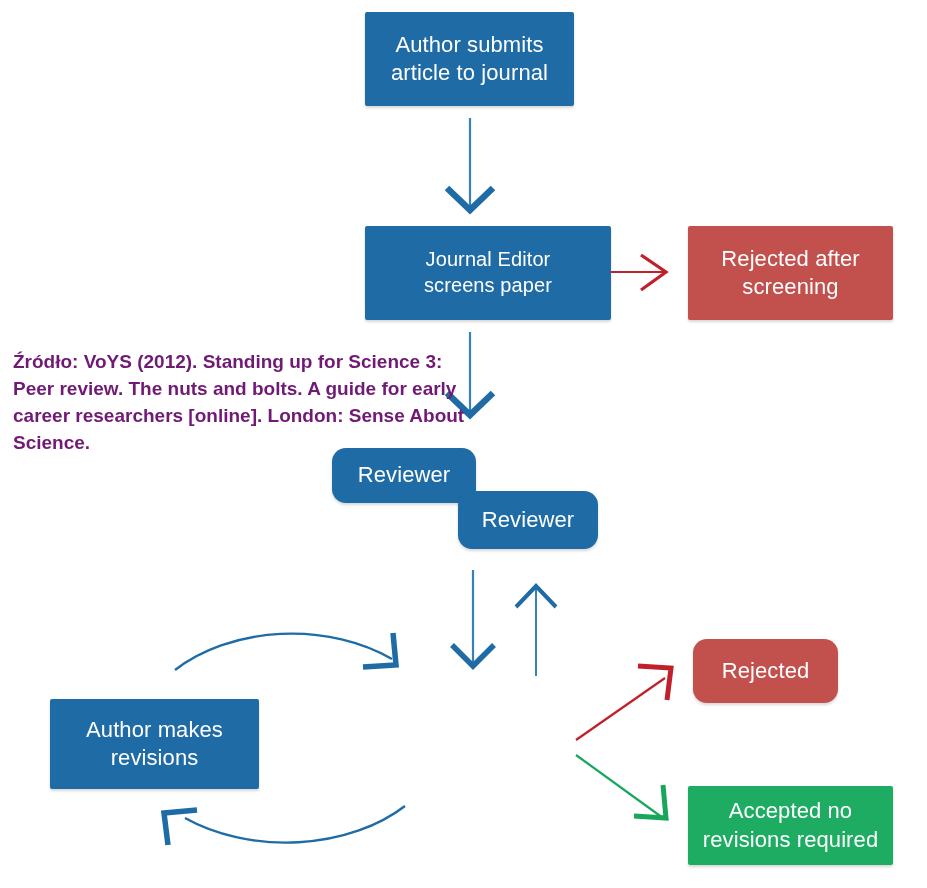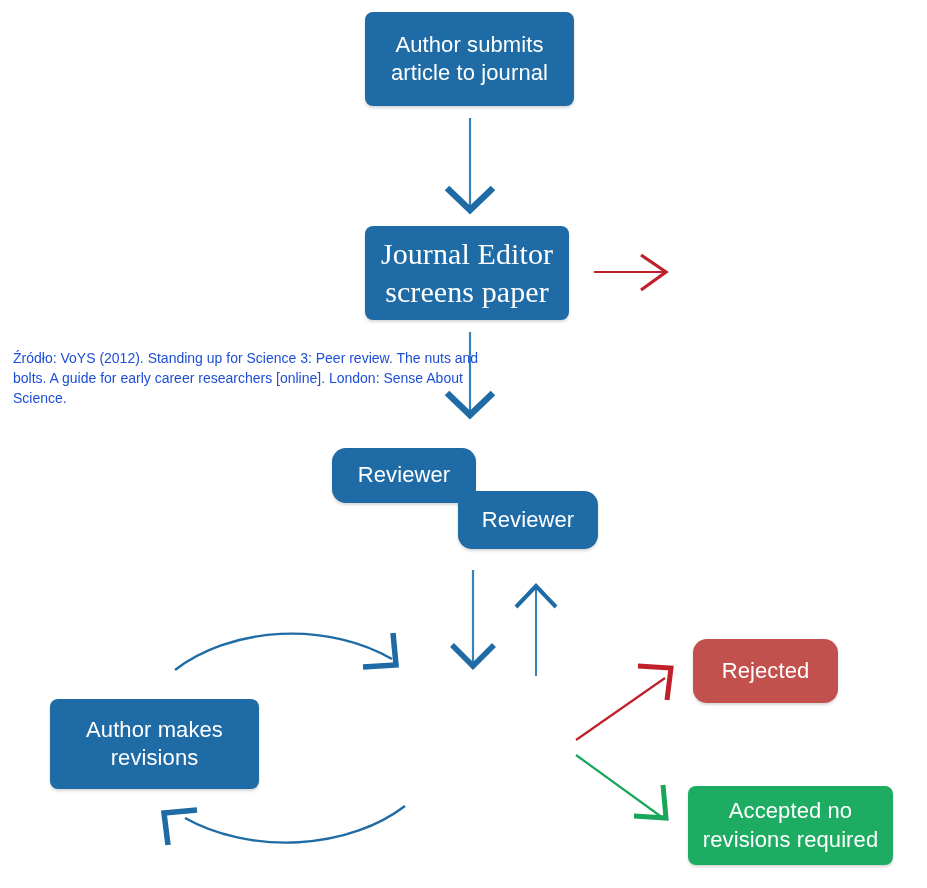--- a/index.html
+++ b/index.html
@@ -24,54 +24,55 @@
     pointer-events: none;
   }
   .node {
     position: absolute;
     box-sizing: border-box;
     display: flex;
     align-items: center;
     justify-content: center;
     text-align: center;
     color: #ffffff;
-    border-radius: 8px;
+    border-radius: 2px;
     line-height: 1.28;
     letter-spacing: 0.1px;
     padding: 4px 10px;
     box-shadow: 0 2px 3px rgba(0,0,0,0.16);
   }
   .node-label {
     display: block;
     white-space: pre-line;
   }
   .blue   { background: #1F6BA5; }
   .red    { background: #C2504C; }
   .green  { background: #1EAC63; }
 
   
   #node-submit    { left: 365px; top: 12px;  width: 209px; height: 94px;  font-size: 22px; }
-  #node-screen    { left: 365px; top: 226px; width: 204px; height: 94px;  font-size: 30px; font-family: Liberation Serif, serif; }
+  #node-screen    { left: 365px; top: 226px; width: 246px; height: 94px;  font-size: 20px; }
   #node-rejscreen { left: 688px; top: 226px; width: 205px; height: 94px;  font-size: 22px; }
   #node-rev1      { left: 332px; top: 448px; width: 144px; height: 55px;  font-size: 22px; border-radius: 14px; }
   #node-rev2      { left: 458px; top: 491px; width: 140px; height: 58px;  font-size: 22px; border-radius: 14px; }
   #node-author    { left: 50px;  top: 699px; width: 209px; height: 90px;  font-size: 22px; }
   #node-editor    { left: 365px; top: 698px; width: 209px; height: 93px;  font-size: 22px; }
   #node-rejected  { left: 693px; top: 639px; width: 145px; height: 64px;  font-size: 22px; border-radius: 14px; }
   #node-accepted  { left: 688px; top: 786px; width: 205px; height: 79px;  font-size: 22px; }
 
   #source-note {
     position: absolute;
     left: 13px;
     top: 349px;
     width: 470px;
-    font-size: 14px;
+    font-size: 19px;
     line-height: 1.42;
-    color: #1d4ed8;
+    color: #701a75;
     white-space: pre-line;
+    font-weight: bold;
   }
 </style>
 </head>
 <body>
 
 <div id="canvas">
 
   <svg id="arrow-layer" viewBox="0 0 927 888" width="927" height="888" xmlns="http://www.w3.org/2000/svg">
 
     <g>
@@ -123,20 +124,24 @@
   <div class="node blue" id="node-submit">
     <span class="node-label">Author submits
 article to journal</span>
   </div>
 
   <div class="node blue" id="node-screen">
     <span class="node-label">Journal Editor
 screens paper</span>
   </div>
 
+  <div class="node red" id="node-rejscreen">
+    <span class="node-label">Rejected after
+screening</span>
+  </div>
 
   <div class="node blue" id="node-rev1">
     <span class="node-label">Reviewer</span>
   </div>
 
   <div class="node blue" id="node-rev2">
     <span class="node-label">Reviewer</span>
   </div>
 
   <div class="node blue" id="node-author">

